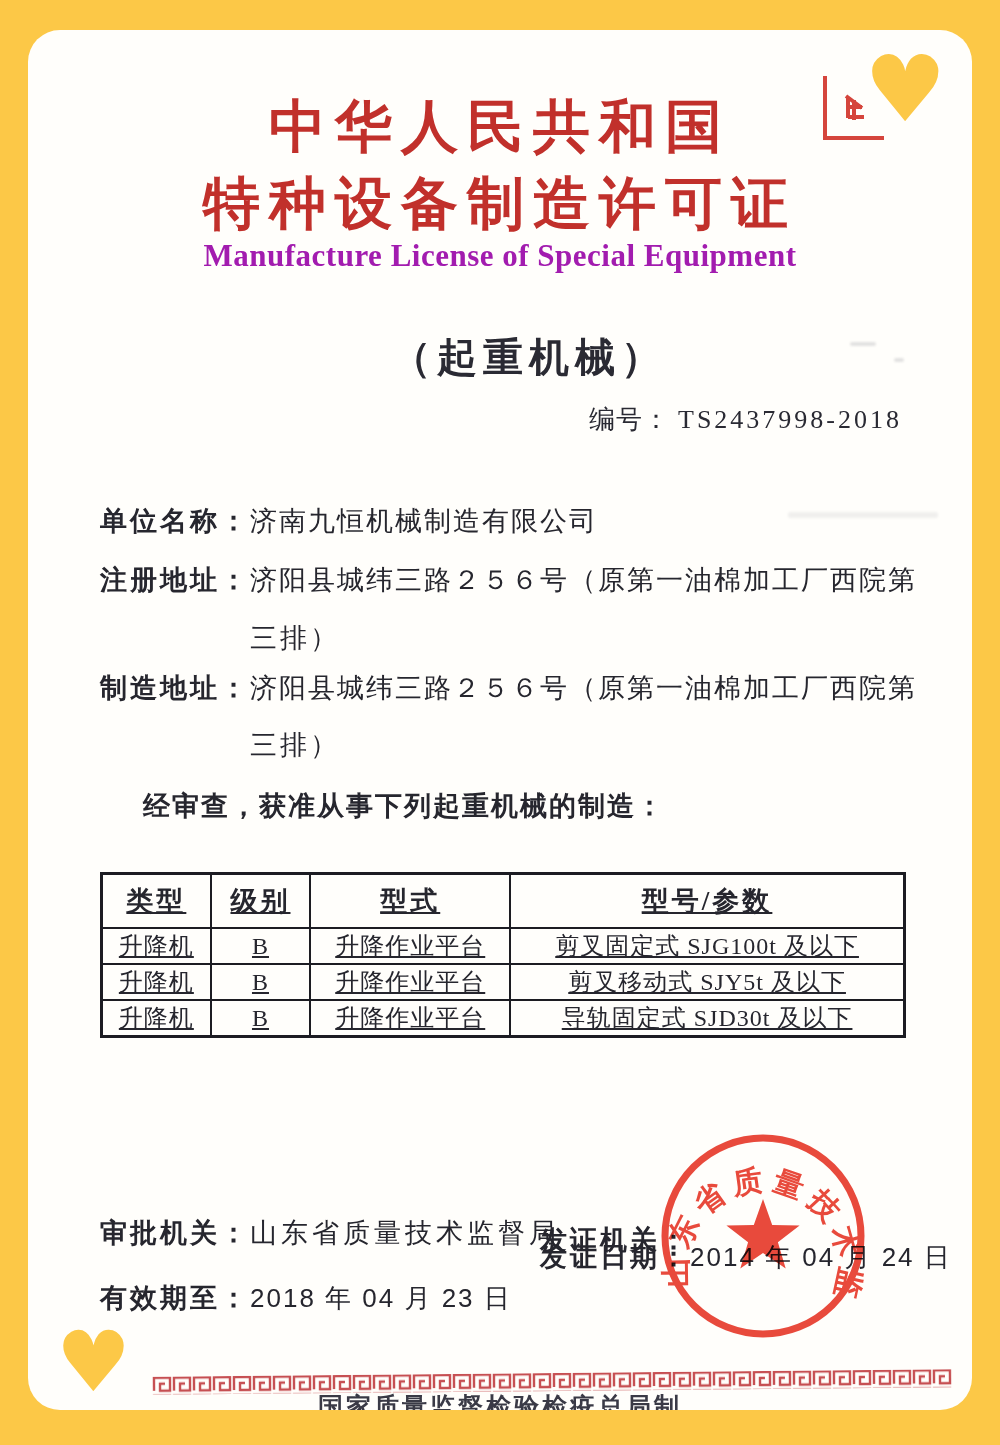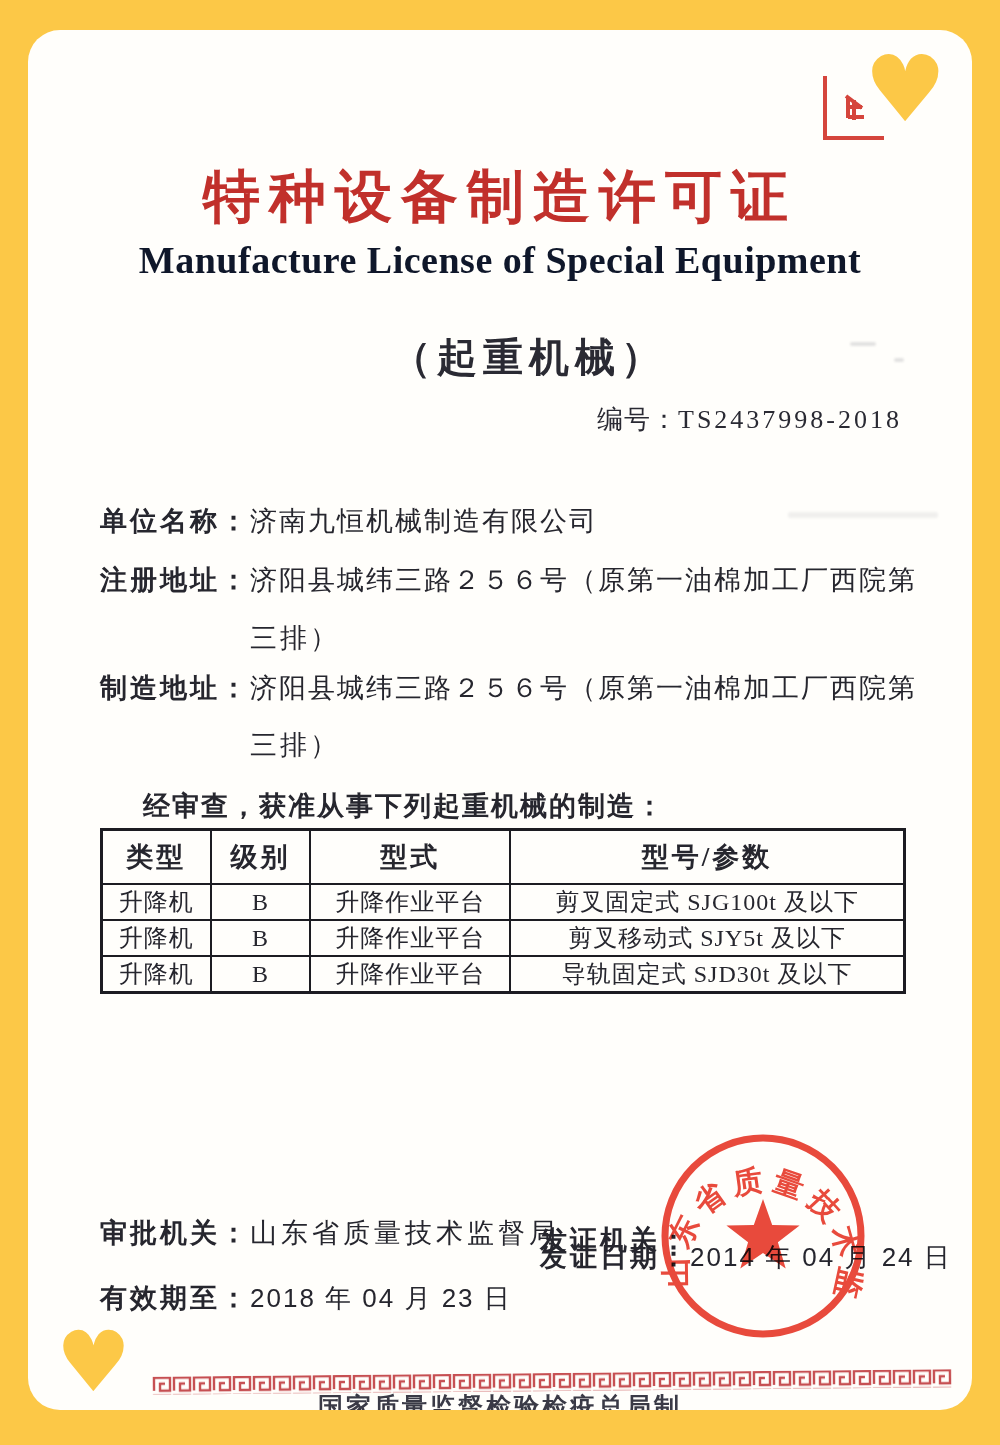--- a/index.html
+++ b/index.html
@@ -21,30 +21,30 @@
   .abs{position:absolute;}
   .centered{left:0;width:100%;text-align:center;}
 
   
   .title-cn{
     font-size:57px;font-weight:bold;color:#c1302b;
     letter-spacing:9px;line-height:1.2;
     font-family:"Liberation Sans","DejaVu Sans",sans-serif;
   }
   .title-en{
-    font-size:38px;font-weight:bold;color:#0f172a;
+    font-size:31px;font-weight:bold;color:#a21caf;
     letter-spacing:0.5px;
   }
   .category{
     font-size:40px;font-weight:bold;color:#2a2a33;letter-spacing:6px;
   }
   .serial{
     font-size:26px;color:#2a2a33;letter-spacing:1px;
   }
-  .serial .num{font-family:"Liberation Serif","DejaVu Serif",serif;letter-spacing:3px;}
+  .serial .num{font-family:"Liberation Serif","DejaVu Serif",serif;letter-spacing:3px;margin-left:8px;}
 
   
   .corner-mark{color:#d5453c;}
 
   .heart{
     color:#fcc847;line-height:1;
     font-family:"DejaVu Sans",sans-serif;
   }
 
   
@@ -94,21 +94,22 @@
   <svg class="abs corner-mark" style="left:790px;top:44px;" width="78" height="78" viewBox="0 0 78 78">
     <g stroke="#d5453c" stroke-width="4" fill="none">
       <path d="M7 2 V64"></path>
       <path d="M5 64 H66"></path>
       <path d="M28 22 L44 34 M30 24 V44 M30 33 H44 M30 43 H46 M36 26 V46"></path>
     </g>
   </svg>
 
   <div class="abs heart" style="left:836px;top:14px;font-size:92px;">♥</div>
 
-  <div class="abs centered title-cn" style="top:132px;">特种设备制造许可证</div>
+  <div class="abs centered title-cn" style="top:62px;">中华人民共和国</div>
+  <div class="abs centered title-cn" style="top:139px;">特种设备制造许可证</div>
   <div class="abs centered title-en" style="top:208px;">Manufacture License of Special Equipment</div>
 
   <div class="abs centered category" style="top:300px;padding-left:29px;">（起重机械）</div>
 
   <div class="abs serial" style="top:372px;right:70px;">
     <span>编号：</span><span class="num">TS2437998-2018</span>
   </div>
 
   <div class="abs smudge" style="left:822px;top:312px;width:26px;height:4px;"></div>
   <div class="abs smudge" style="left:866px;top:328px;width:10px;height:4px;"></div>
@@ -121,21 +122,21 @@
     <span class="lbl">注册地址：</span><span>济阳县城纬三路２５６号（原第一油棉加工厂西院第</span>
   </div>
   <div class="abs field-cont" style="top:590px;">三排）</div>
   <div class="abs field-row" style="top:640px;">
     <span class="lbl">制造地址：</span><span>济阳县城纬三路２５６号（原第一油棉加工厂西院第</span>
   </div>
   <div class="abs field-cont" style="top:697px;">三排）</div>
 
   <div class="abs intro" style="top:758px;">经审查，获准从事下列起重机械的制造：</div>
 
-  <table class="license abs" style="left:72px;top:798px;">
+  <table class="license abs" style="left:72px;top:842px;text-decoration:underline;">
     <colgroup>
         <col class="col-type">
         <col class="col-grade">
         <col class="col-form">
         <col class="col-model">
       </colgroup>
     <thead>
       <tr>
         <th>类型</th>
         <th>级别</th>

